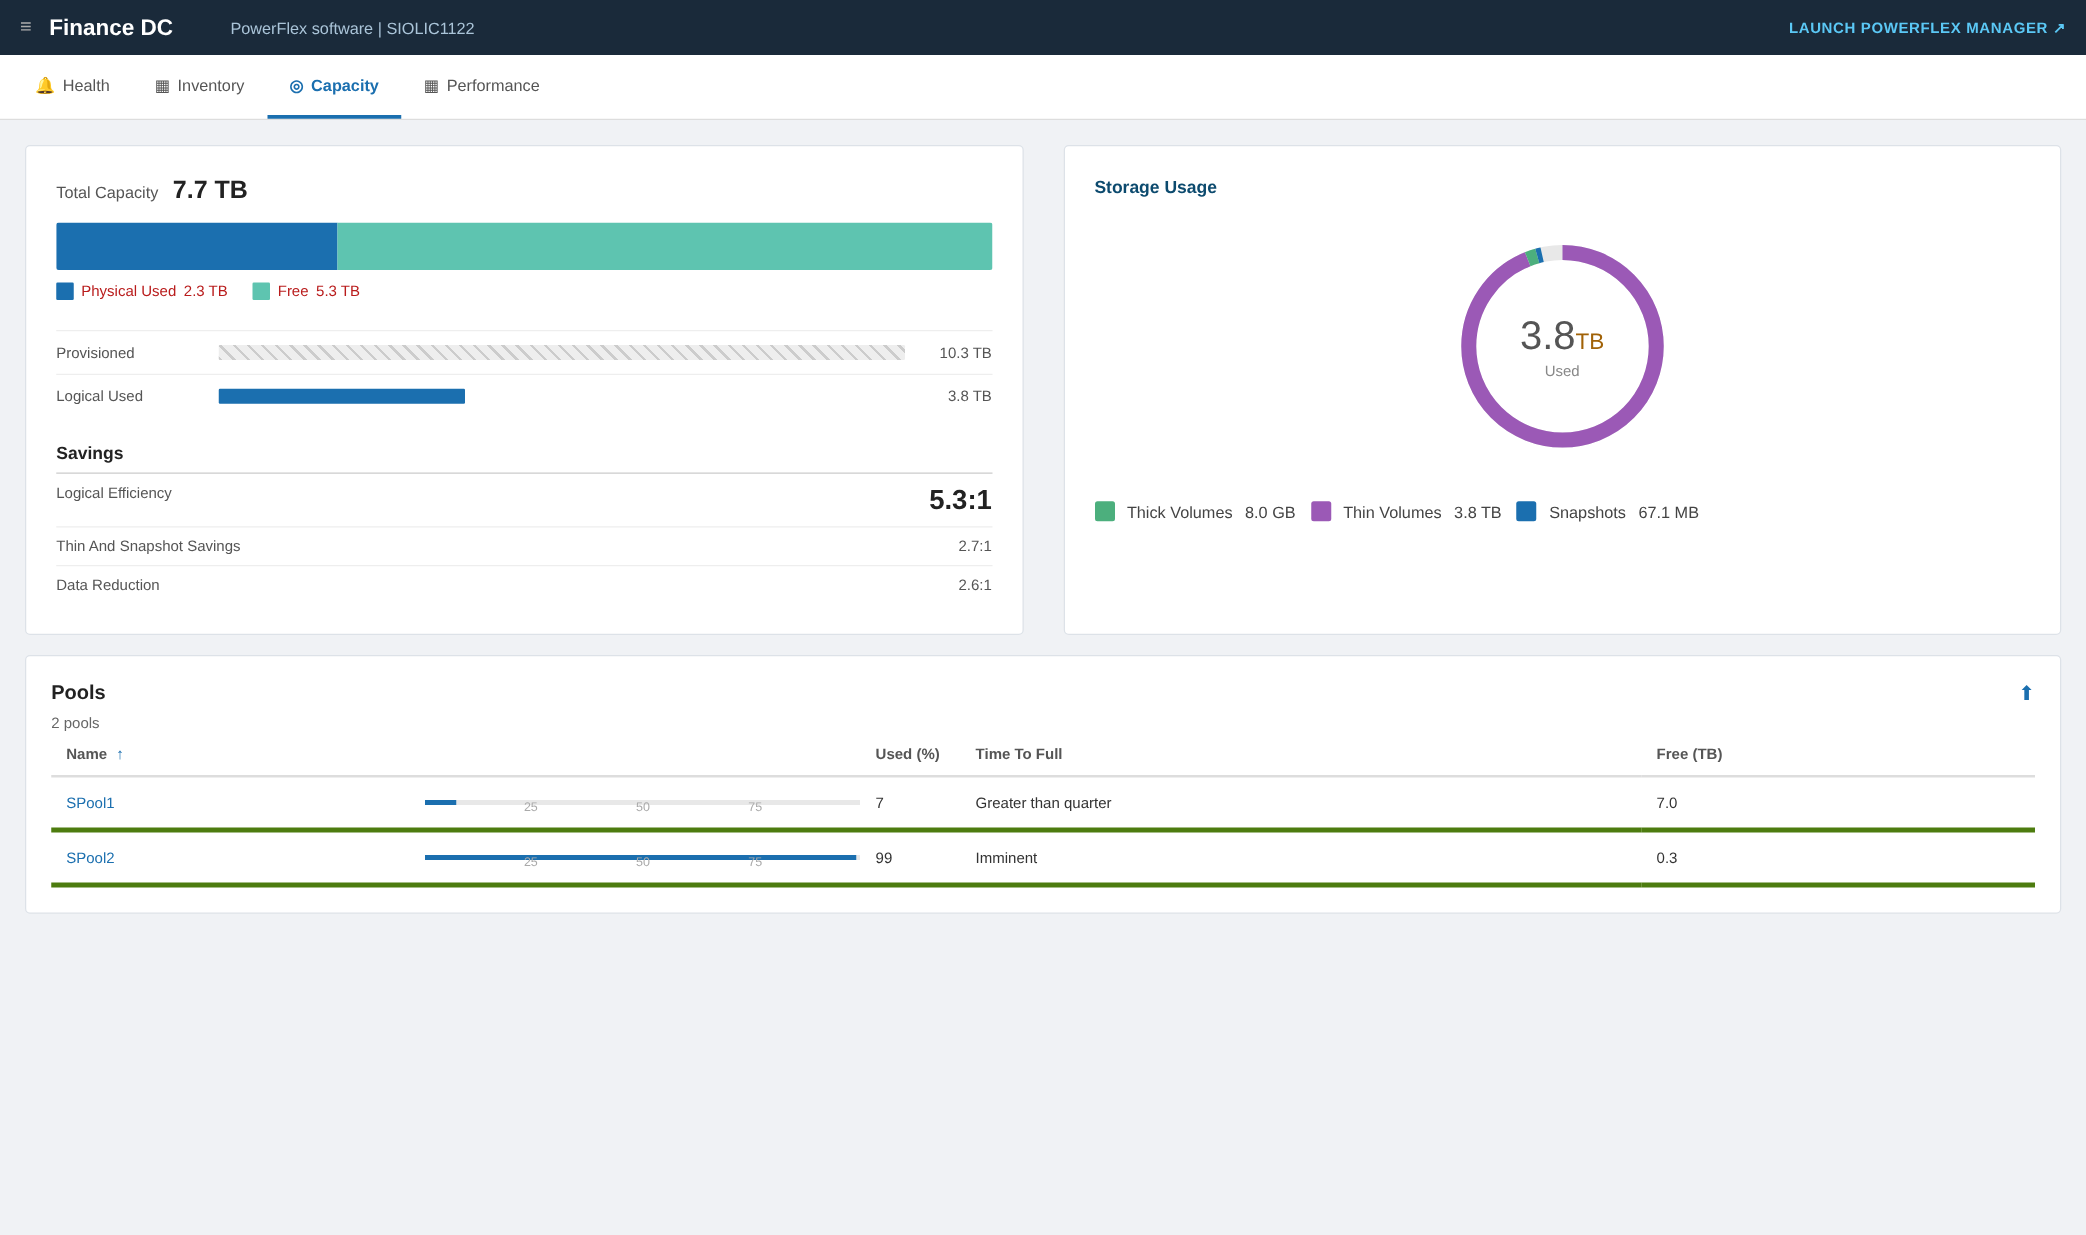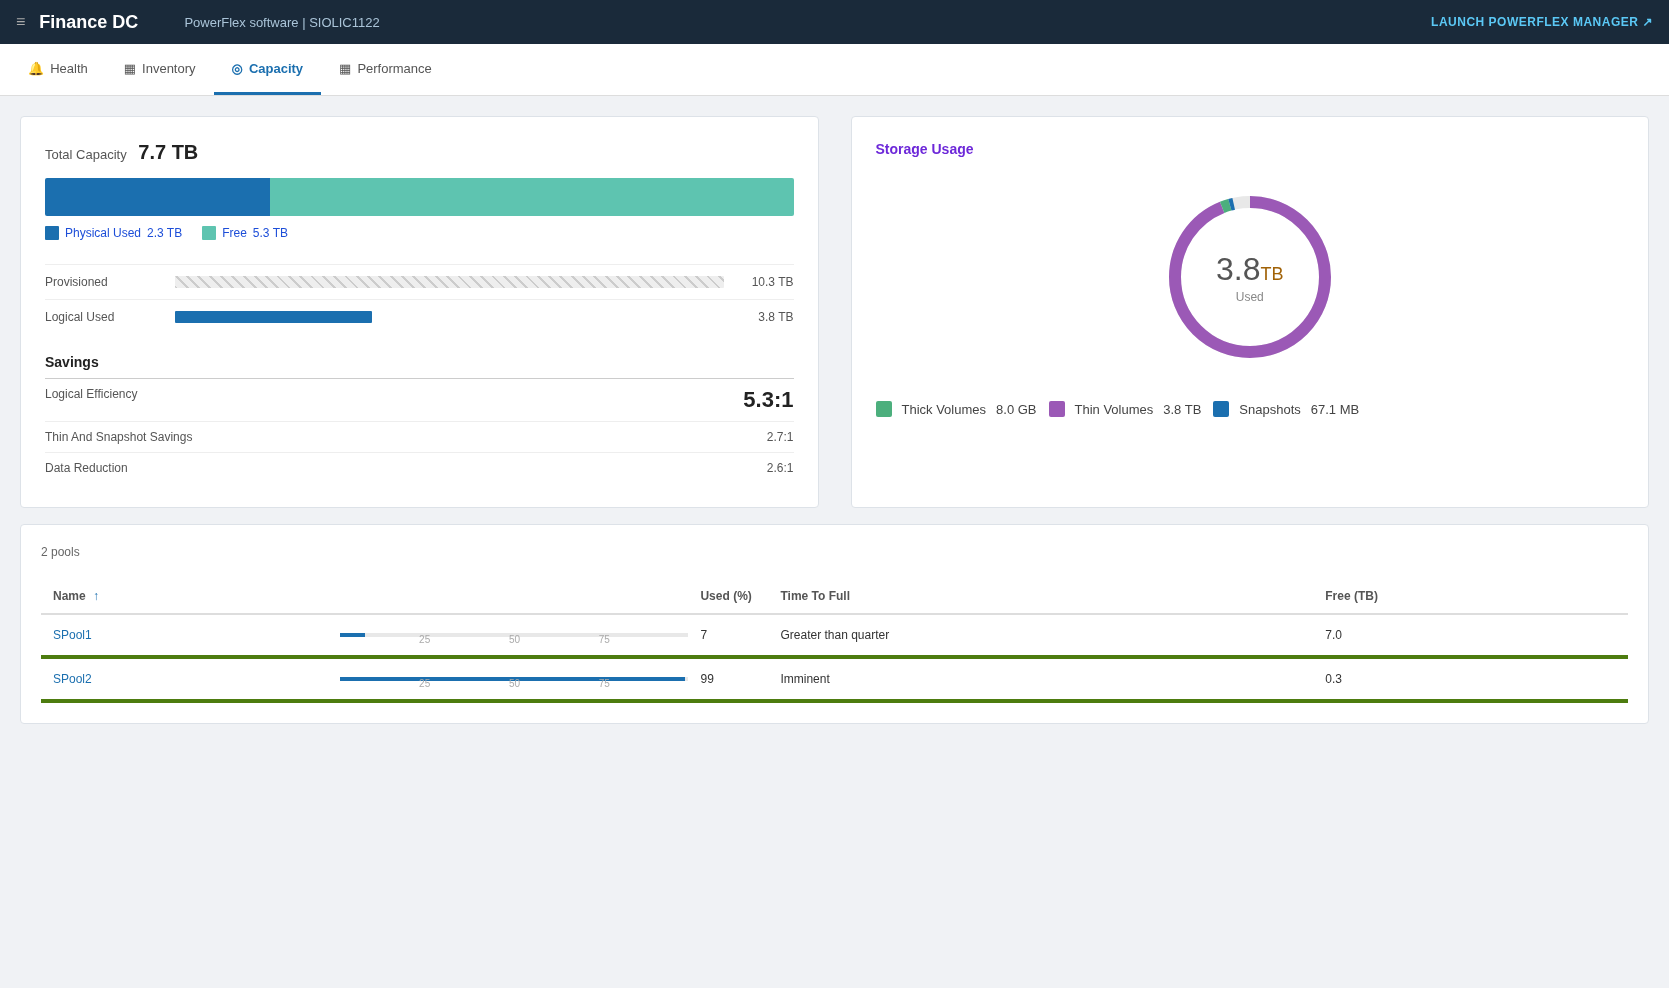--- a/index.html
+++ b/index.html
@@ -58,21 +58,21 @@
 
     
     .total-capacity-label { font-size: 13px; color: #555; display: inline; margin-right: 8px; }
     .total-capacity-value { font-size: 20px; font-weight: 600; color: #222; }
 
     .capacity-bar-container { margin: 14px 0 10px 0; height: 38px; border-radius: 2px; display: flex; overflow: hidden; width: 100%; }
     .bar-physical { background: #1b6faf; flex: 0 0 30%; }
     .bar-free { background: #5ec4b0; flex: 1; }
 
     .legend { display: flex; gap: 20px; margin-bottom: 24px; }
-    .legend-item { display: flex; align-items: center; gap: 6px; font-size: 12px; color: #1d4ed8; }
+    .legend-item { display: flex; align-items: center; gap: 6px; font-size: 12px; color: #b91c1c; }
     .legend-dot { width: 14px; height: 14px; border-radius: 1px; }
     .legend-dot.physical { background: #1b6faf; }
     .legend-dot.free { background: #5ec4b0; }
 
     .metrics { margin-top: 10px; }
     .metric-row { display: flex; align-items: center; padding: 10px 0; border-top: 1px solid #eee; }
     .metric-label { width: 120px; color: #555; font-size: 12px; }
     .metric-bar-wrap { flex: 1; position: relative; height: 12px; margin: 0 10px; }
     .metric-bar-provisioned {
       width: 100%;
@@ -97,39 +97,39 @@
     
     .savings-title { font-size: 14px; font-weight: 600; color: #222; margin-top: 20px; margin-bottom: 8px; }
     .savings-row { display: flex; justify-content: space-between; padding: 8px 0; border-top: 1px solid #eee; }
     .savings-row.main-row { border-top: 1px solid #ccc; }
     .savings-label { color: #555; font-size: 12px; }
     .savings-value { font-weight: 600; color: #222; font-size: 13px; }
     .savings-value.large { font-size: 22px; font-weight: 700; }
     .savings-sub-value { color: #555; font-size: 12px; }
 
     
-    .storage-title { font-size: 14px; font-weight: 600; color: #6d28d9; margin-bottom: 20px; }
+    .storage-title { font-size: 14px; font-weight: 600; color: #0c4a6e; margin-bottom: 20px; }
     .donut-container { display: flex; justify-content: center; margin: 10px 0 24px 0; }
     .donut-wrap { position: relative; width: 200px; height: 200px; }
     .donut-center { position: absolute; top: 50%; left: 50%; transform: translate(-50%, -50%); text-align: center; }
     .donut-value { font-size: 32px; font-weight: 300; color: #555; }
     .donut-unit { font-size: 18px; color: #a16207; }
     .donut-label { font-size: 12px; color: #888; margin-top: 2px; }
 
     .storage-legend { display: flex; flex-direction: row; gap: 12px; margin-top: 8px; }
     .storage-legend-item { display: flex; align-items: center; gap: 10px; }
     .storage-legend-color { width: 16px; height: 16px; border-radius: 2px; flex-shrink: 0; }
     .storage-legend-name { flex: 1; color: #444; font-size: 13px; }
     .storage-legend-value { color: #444; font-size: 13px; font-weight: 500; }
 
     
     .pools-section { background: #fff; border: 1px solid #dde2e8; border-radius: 4px; padding: 20px; }
     .pools-header { display: flex; justify-content: space-between; align-items: center; margin-bottom: 6px; }
     .pools-title { font-size: 16px; font-weight: 600; color: #222; }
-    .pools-count { font-size: 12px; color: #666; margin-bottom: 20px; }
+    .pools-count { font-size: 12px; color: #666; margin-bottom: 1px; }
     .export-icon { color: #1b6faf; font-size: 16px; cursor: pointer; }
 
     
     table { width: 100%; border-collapse: collapse; }
     thead tr { border-bottom: 2px solid #ddd; }
     th { padding: 10px 12px; text-align: left; font-size: 12px; color: #555; font-weight: 600; }
     td { padding: 10px 12px; font-size: 12px; color: #333; border-bottom: 4px solid #4d7c0f; }
     .table-link { color: #1b6faf; text-decoration: none; cursor: pointer; }
 
     .pool-bar-container { position: relative; width: 100%; height: 20px; }
@@ -272,20 +272,24 @@
         <div class="storage-legend-item">
           <div class="storage-legend-color" style="background:#1b6faf;"></div>
           <span class="storage-legend-name">Snapshots</span>
           <span class="storage-legend-value">67.1 MB</span>
         </div>
       </div>
     </div>
   </div>
 
   <div class="pools-section">
+    <div class="pools-header">
+      <span class="pools-title">Pools</span>
+      <span class="export-icon" title="Export">⬆</span>
+    </div>
     <div class="pools-count">2 pools</div>
 
     <table>
       <thead>
         <tr>
           <th>
             <span>Name</span>
             <span class="sort-arrow">↑</span>
           </th>
           <th style="width:360px;"></th>

